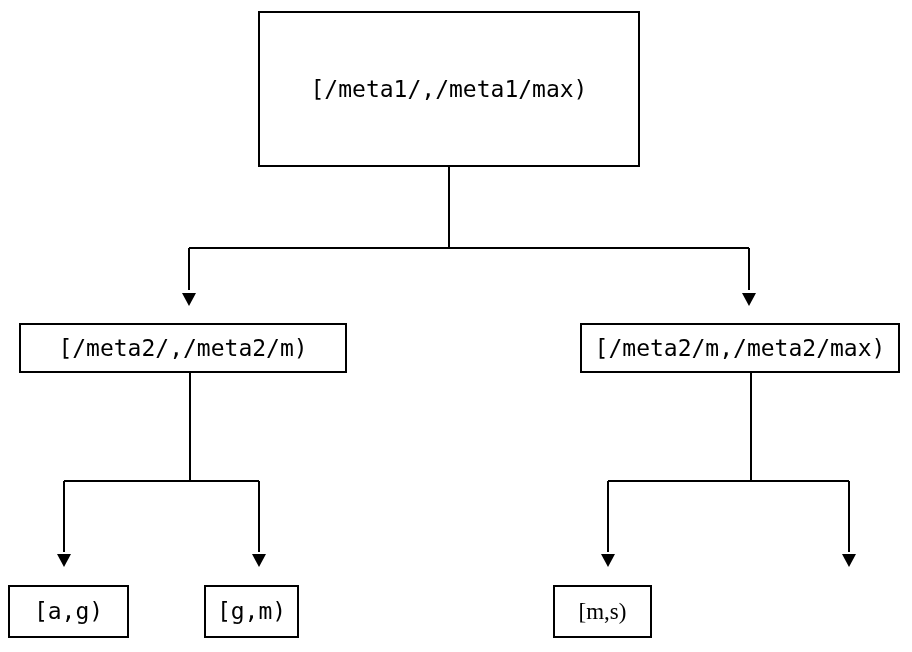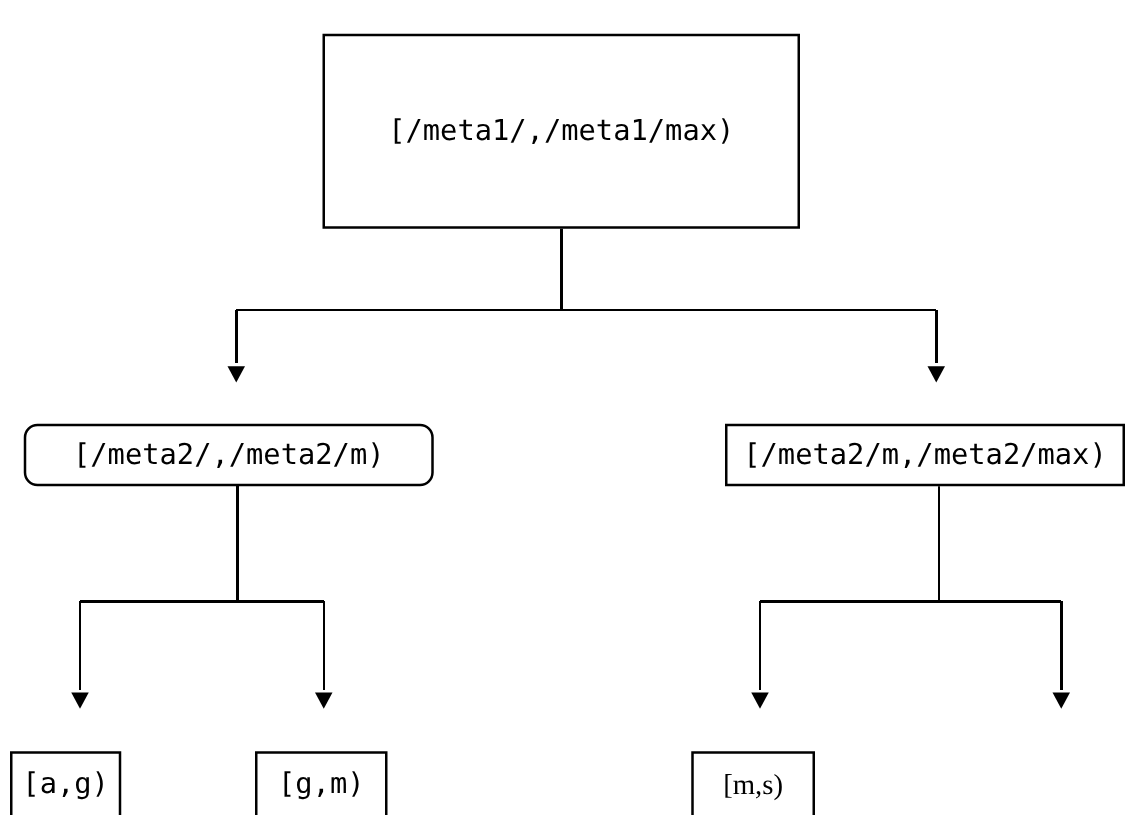--- a/index.html
+++ b/index.html
@@ -27,61 +27,59 @@
     position: absolute;
     box-sizing: border-box;
     background: #ffffff;
     border: 2px solid #000000;
     display: flex;
     align-items: center;
     justify-content: center;
     color: #000000;
     white-space: pre;
     letter-spacing: 0px;
-    margin-top: 16px;
   }
   .node-label {
     display: block;
     line-height: 1;
   }
   
   #node-root {
     left: 258px;
     top: 11px;
     width: 382px;
     height: 156px;
   }
   #node-root .node-label { font-size: 23px; }
   
   #node-mid-left {
     left: 19px;
     top: 323px;
     width: 328px;
     height: 50px;
-    border-radius: 11px;
   }
   #node-mid-right {
     left: 580px;
     top: 323px;
     width: 320px;
     height: 50px;
   }
   #node-mid-left .node-label,
   #node-mid-right .node-label { font-size: 23px; }
   
   #node-leaf-ag {
     left: 8px;
     top: 585px;
-    width: 89px;
+    width: 121px;
     height: 53px;
   }
   #node-leaf-gm {
     left: 204px;
     top: 585px;
-    width: 106px;
+    width: 95px;
     height: 53px;
   }
   #node-leaf-ms {
     left: 553px;
     top: 585px;
     width: 99px;
     height: 53px;
     font-family: Liberation Serif, serif;
   }
   #node-leaf-smax {

